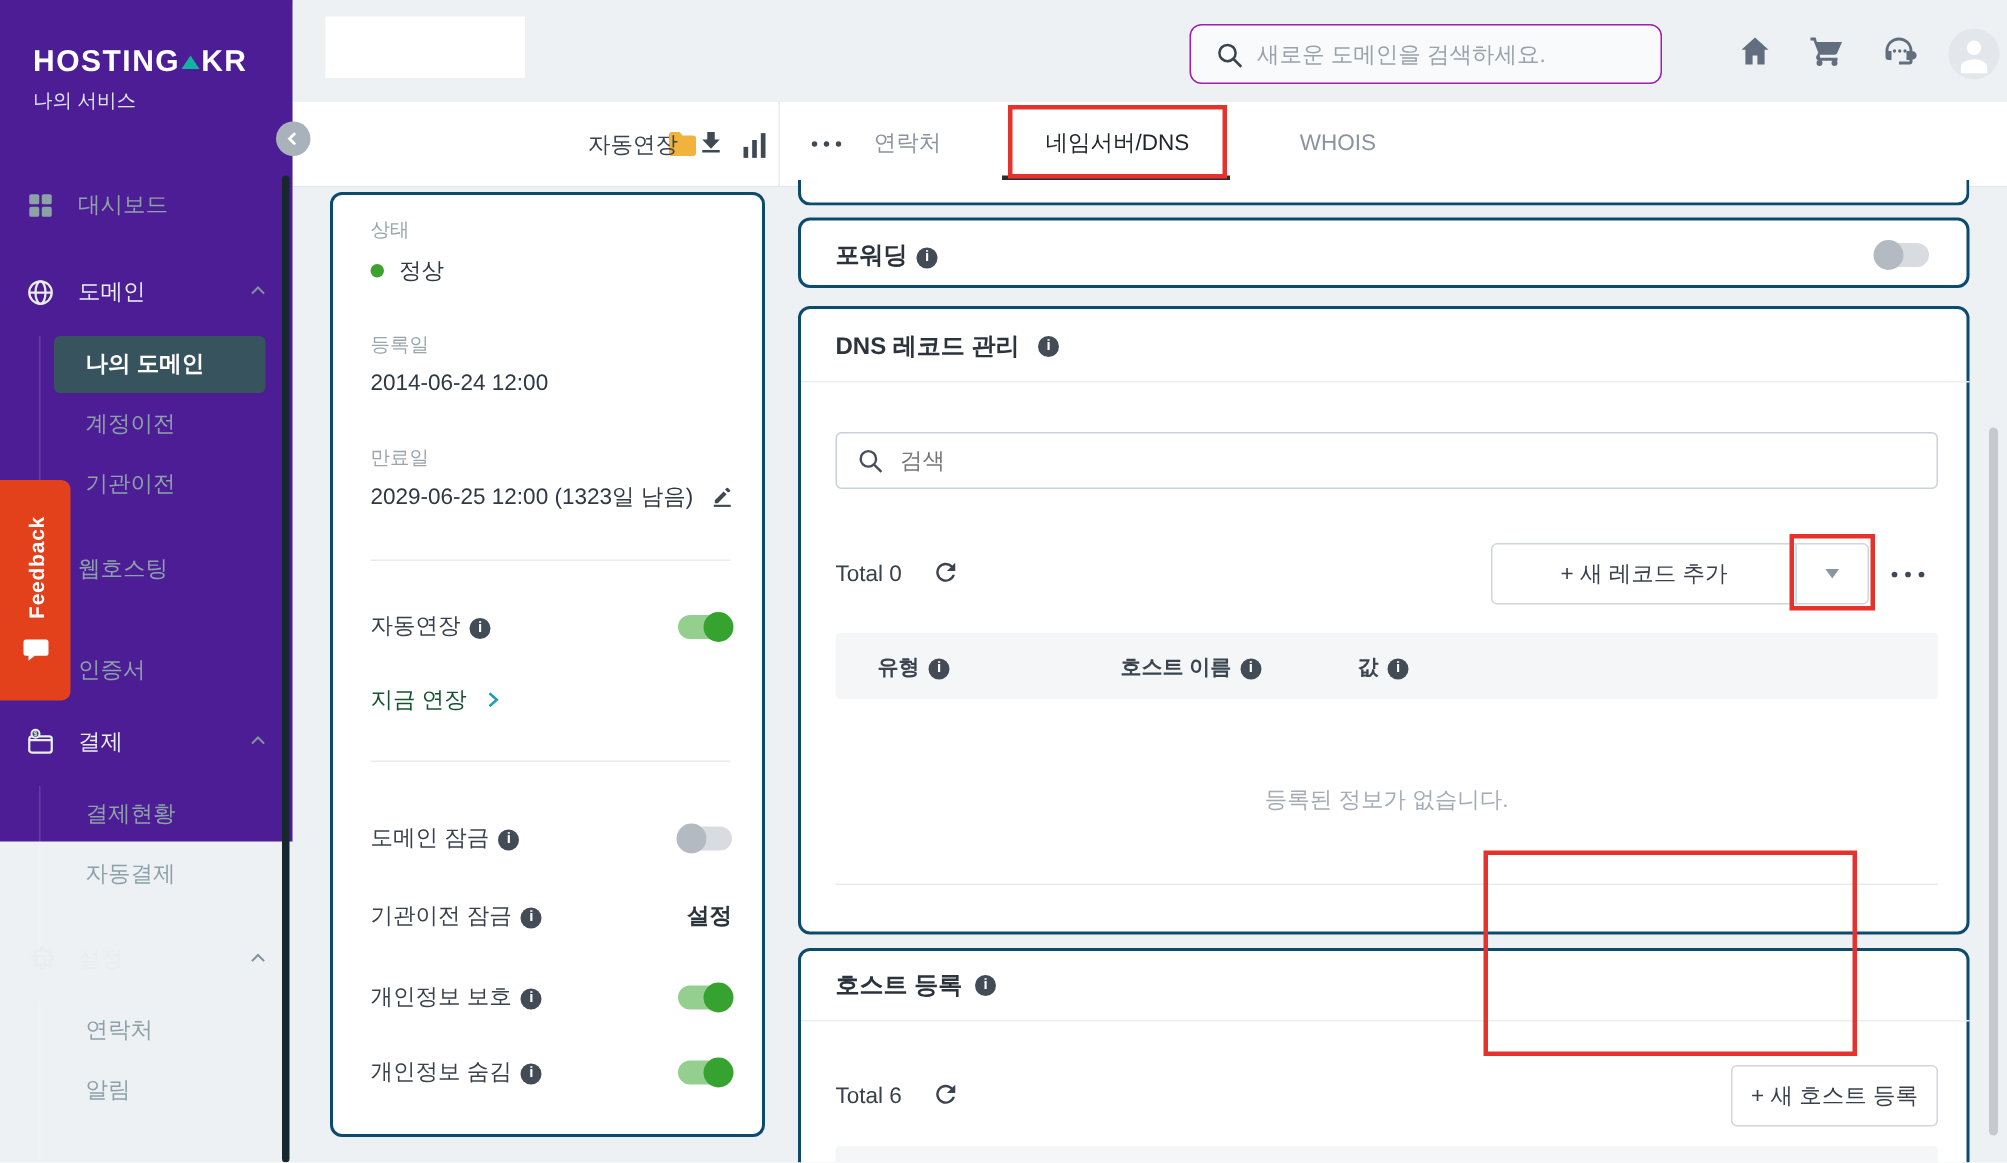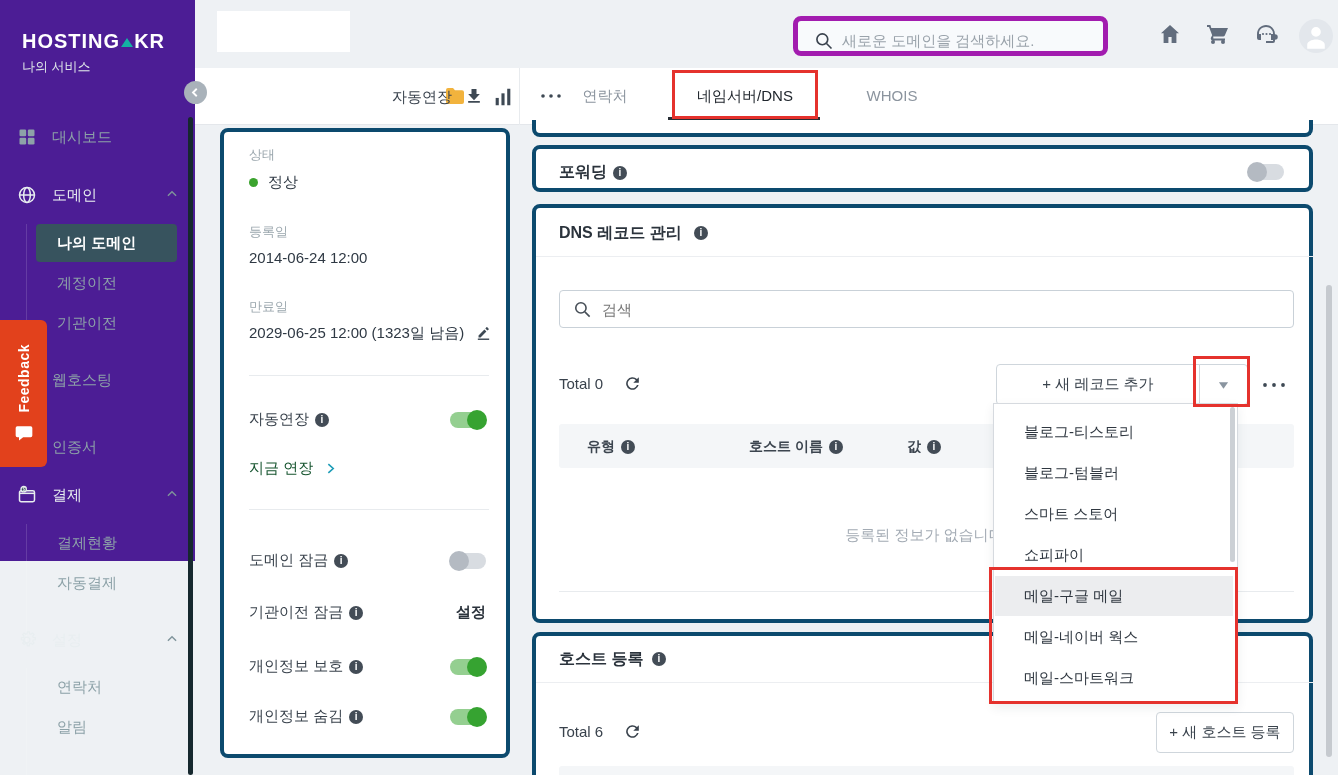--- a/index.html
+++ b/index.html
@@ -24,37 +24,37 @@
   #collapse-btn { position:absolute; left:184px; top:81px; width:23px; height:23px; border-radius:50%; background:#a9b2ba; z-index:30; border:none; cursor:pointer; }
 
   
   #feedback { position:absolute; left:0; top:320px; width:47px; height:147px; background:#e2411c; border-radius:0 6px 6px 0; z-index:20; display:flex; flex-direction:column; align-items:center; justify-content:center; gap:10px; cursor:pointer; }
   #feedback .ftxt { writing-mode:vertical-rl; transform:rotate(180deg); color:#fff; font-size:14px; font-weight:bold; letter-spacing:0.5px; }
 
   
   #topbar { position:absolute; left:195px; top:0; width:1143px; height:68px; background:#eef1f4; }
   #topline { position:absolute; left:195px; top:0; width:1143px; height:2px; background:#b3b8be; }
   #redacted { position:absolute; left:217px; top:11px; width:133px; height:41px; background:#ffffff; }
-  #domain-search { position:absolute; left:793px; top:16px; width:315px; height:40px; background:#f8fafc; border:5px solid #a21caf; border-radius:8px; }
+  #domain-search { position:absolute; left:793px; top:16px; width:315px; height:40px; background:#f8fafc; border:1px solid #a21caf; border-radius:8px; }
   #domain-search input { position:absolute; left:44px; top:0; width:260px; height:38px; border:none; outline:none; background:transparent; font-size:15px; color:#3a434e; font-family:inherit; }
   #domain-search input::placeholder { color:#9aa3ab; }
   .hicon { position:absolute; top:22px; width:24px; height:24px; cursor:pointer; }
   #avatar { position:absolute; left:1299px; top:19px; width:34px; height:34px; border-radius:50%; background:#e3e7ec; overflow:hidden; cursor:pointer; }
 
   
   #subbar { position:absolute; left:195px; top:68px; width:1143px; height:57px; background:#fff; border-bottom:1px solid #e4e7eb; }
   #tool-divider { position:absolute; left:519px; top:68px; width:1px; height:57px; background:#e8ebee; }
   .tbtn { position:absolute; top:84px; cursor:pointer; }
   #cert-btn { position:absolute; left:392px; top:68px; height:57px; line-height:57px; font-size:15px; color:#3a434e; cursor:pointer; }
   .tab { position:absolute; top:68px; height:56px; line-height:56px; text-align:center; font-size:15px; color:#8b949e; cursor:pointer; }
   .tab.active { color:#20262d; font-weight:normal; }
   #tab-underline { position:absolute; left:668px; top:117px; width:152px; height:4px; background:#272d34; }
 
   
-  .card { position:absolute; background:#fff; border:4px solid #0c4a6e; border-radius:8px; }
+  .card { position:absolute; background:#fff; border:2px solid #0c4a6e; border-radius:8px; }
   .card-title { font-size:16px; font-weight:bold; color:#2b333c; }
   .ico-info { display:inline-block; width:14px; height:14px; border-radius:50%; background:#434c56; color:#fff; font-size:10px; font-weight:bold; text-align:center; line-height:14px; vertical-align:1px; margin-left:6px; font-style:normal; cursor:pointer; }
   .flabel { font-size:13px; color:#9aa6ad; }
   .fvalue { font-size:15px; color:#2f3944; }
   .hr { position:absolute; left:25px; width:240px; height:1px; background:#e8ebee; }
   .toggle { position:absolute; right:20px; width:36px; height:16px; border-radius:10px; cursor:pointer; }
   .toggle .knob { position:absolute; top:-2px; width:20px; height:20px; border-radius:50%; }
   .toggle.on { background:#94cf90; }
   .toggle.on .knob { right:-1px; background:#36a331; }
   .toggle.off { background:#d8dce1; }
@@ -371,29 +371,19 @@
     <div style="position:absolute;left:23px;top:86px;font-size:15px;color:#39424c">
       <span>Total 6</span>
       <svg style="vertical-align:-4px;margin-left:16px" width="19" height="19" viewBox="0 0 24 24">
           <path d="M17.65 6.35A8 8 0 1 0 19.73 14h-2.08a6 6 0 1 1-1.42-6.23L13 11h7V4z" fill="#3a434d"></path>
         </svg>
     </div>
     <button class="btn" style="position:absolute;left:620px;top:76px;width:138px;height:41px">+ 새 호스트 등록</button>
     <div class="tbl-head" style="top:130px;height:40px;border-radius:3px 3px 0 0"></div>
   </div>
 
-  <div id="dropdown">
-    <div class="dd-item" style="top:8px">블로그-티스토리</div>
-    <div class="dd-item" style="top:49px">블로그-텀블러</div>
-    <div class="dd-item" style="top:90px">스마트 스토어</div>
-    <div class="dd-item" style="top:131px">쇼피파이</div>
-    <div class="dd-item hover" style="top:172px">메일-구글 메일</div>
-    <div class="dd-item" style="top:213px">메일-네이버 웍스</div>
-    <div class="dd-item" style="top:254px">메일-스마트워크</div>
-    <div id="dd-scroll"></div>
-  </div>
 
   <div class="anno" style="left:672px;top:70px;width:146px;height:49px"></div>
   <div class="anno" style="left:1193px;top:356px;width:57px;height:51px"></div>
   <div class="anno" style="left:989px;top:567px;width:249px;height:137px"></div>
 
   <div id="main-scroll"></div>
 </div>
 
 </body></html>

